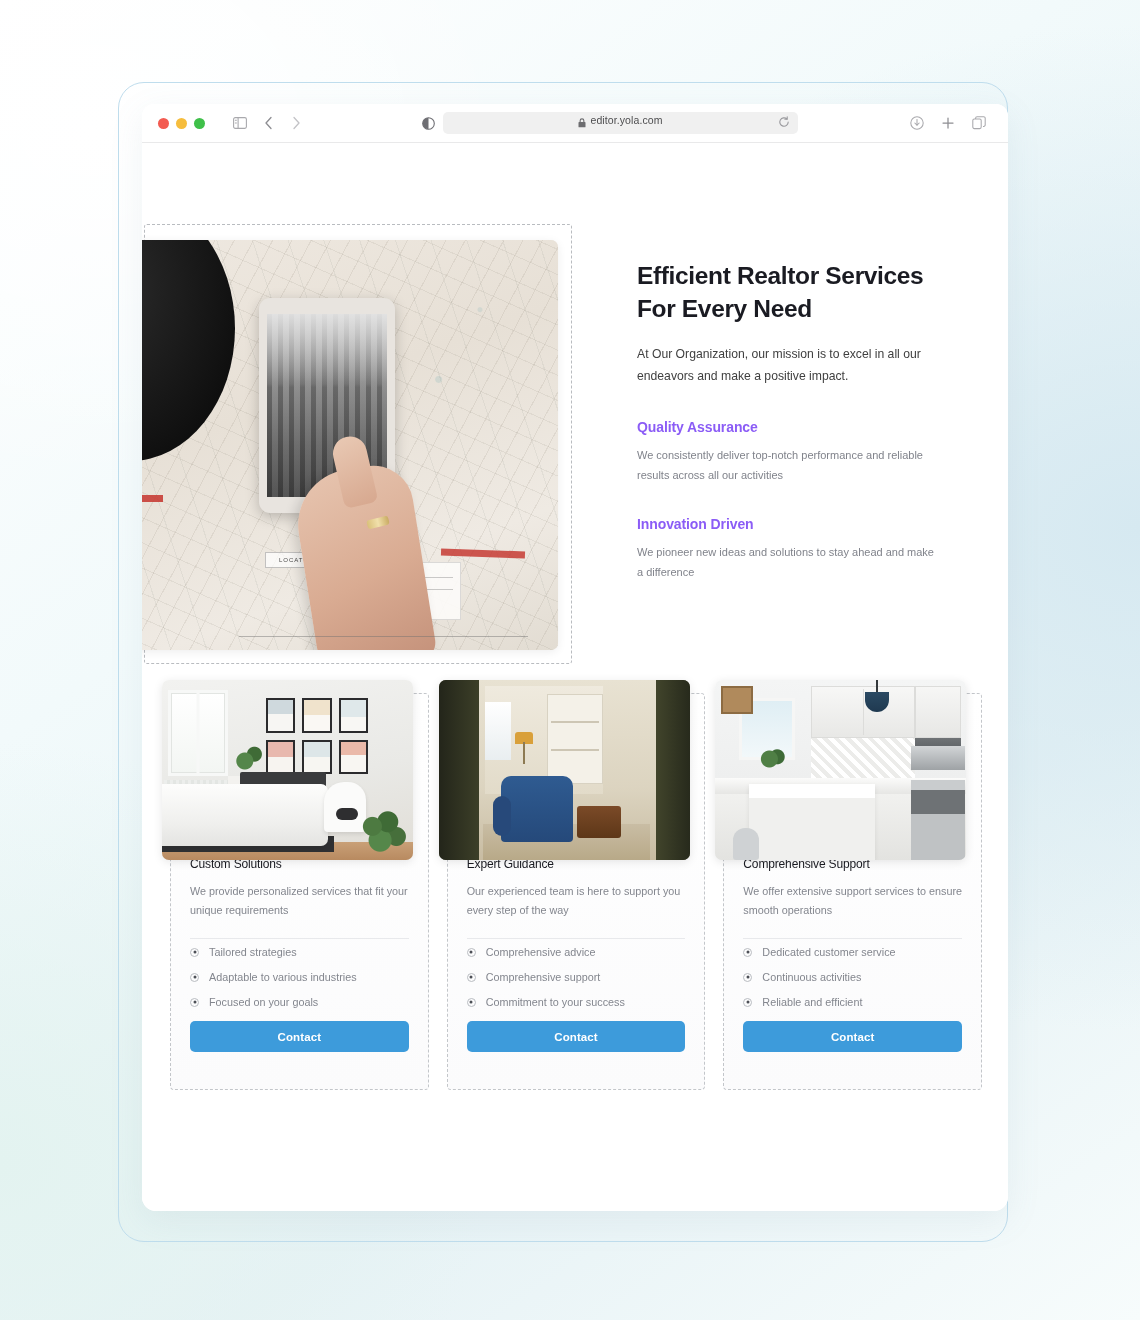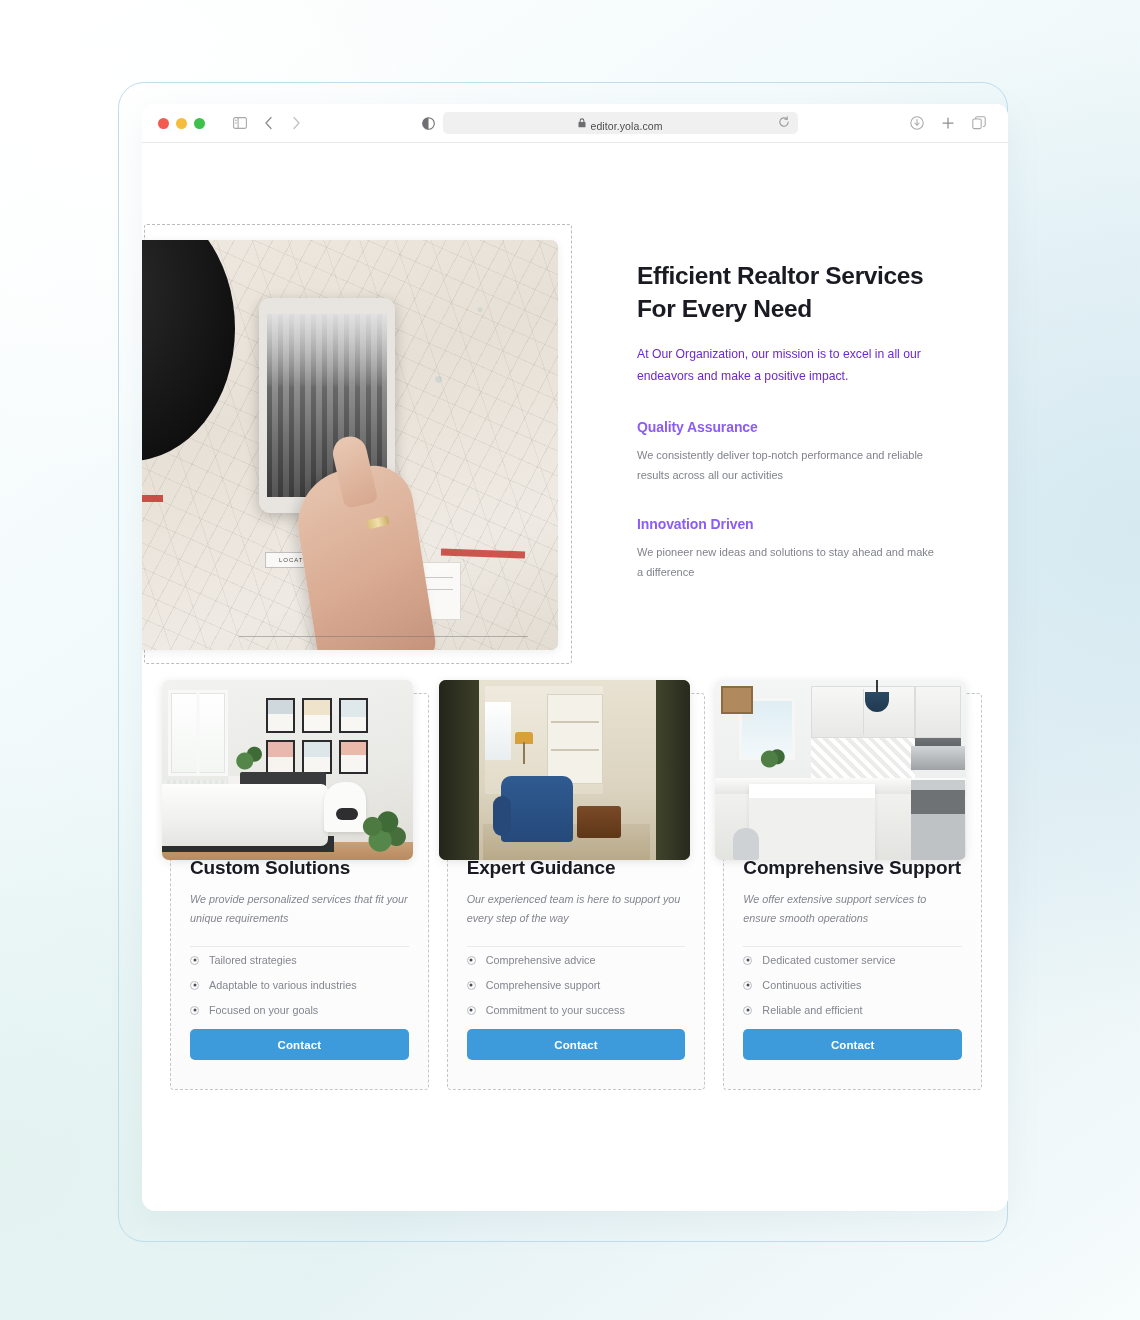--- a/index.html
+++ b/index.html
@@ -81,21 +81,21 @@
     width: 355px;
     height: 22px;
     background: #f0f0f0;
     border-radius: 5px;
     display: flex;
     align-items: center;
     justify-content: center;
     position: relative;
     padding: 0 10px;
   }
-  #url-inner { display: flex; align-items: flex-end; gap: 4px; }
+  #url-inner { display: flex; align-items: flex-start; gap: 4px; }
   #url-text {
     font-size: 10.5px;
     color: #4d4d4f;
     letter-spacing: 0.1px;
   }
   #reload-icon {
     position: absolute;
     right: 8px; top: 50%;
     transform: translateY(-50%);
     color: #9a9a9e;
@@ -247,21 +247,21 @@
     font-size: 24.5px;
     line-height: 1.33;
     font-weight: 700;
     color: #1a1b22;
     letter-spacing: -0.35px;
   }
   #hero-sub {
     margin-top: 19px;
     font-size: 12.2px;
     line-height: 1.78;
-    color: #6d28d9;
+    color: #404040;
   }
   .feature-block { margin-top: 31px; }
   .feature-title {
     font-size: 14px;
     font-weight: 700;
     color: #8b5cf6;
     letter-spacing: -0.1px;
   }
   .feature-body {
     margin-top: 10px;
@@ -399,31 +399,30 @@
     background: linear-gradient(180deg,#ffffff 0 14px,#f0f0ee 14px 100%);
     box-shadow: 0 2px 5px rgba(0,0,0,0.08); }
   .pk-range { position: absolute; left: 196px; top: 100px; width: 54px; height: 80px;
     background: linear-gradient(180deg,#c9ccce 0 10px,#6e7275 10px 34px,#bfc2c4 34px 100%); }
   .pk-micro { position: absolute; left: 196px; top: 66px; width: 54px; height: 24px;
     background: linear-gradient(180deg,#d2d5d7,#9ea2a5); }
   .pk-stool { position: absolute; left: 18px; top: 148px; width: 26px; height: 32px;
     background: #cfd2d4; border-radius: 12px 12px 3px 3px; }
 
   .svc-title {
-    font-size: 19px;
-    font-weight: 700;
+    font-size: 12px;
+    font-weight: 400;
     color: #1a1b22;
     letter-spacing: -0.15px;
   }
   .svc-desc {
     margin-top: 11px;
     font-size: 10.8px;
     line-height: 1.72;
     color: #83868e;
-    font-style: italic;
   }
   .svc-divider {
     margin-top: 19px;
     height: 1px;
     background: #e8e9ec;
   }
   .svc-list { margin-top: 7px; list-style: none; }
   .svc-list li {
     display: flex;
     align-items: center;

